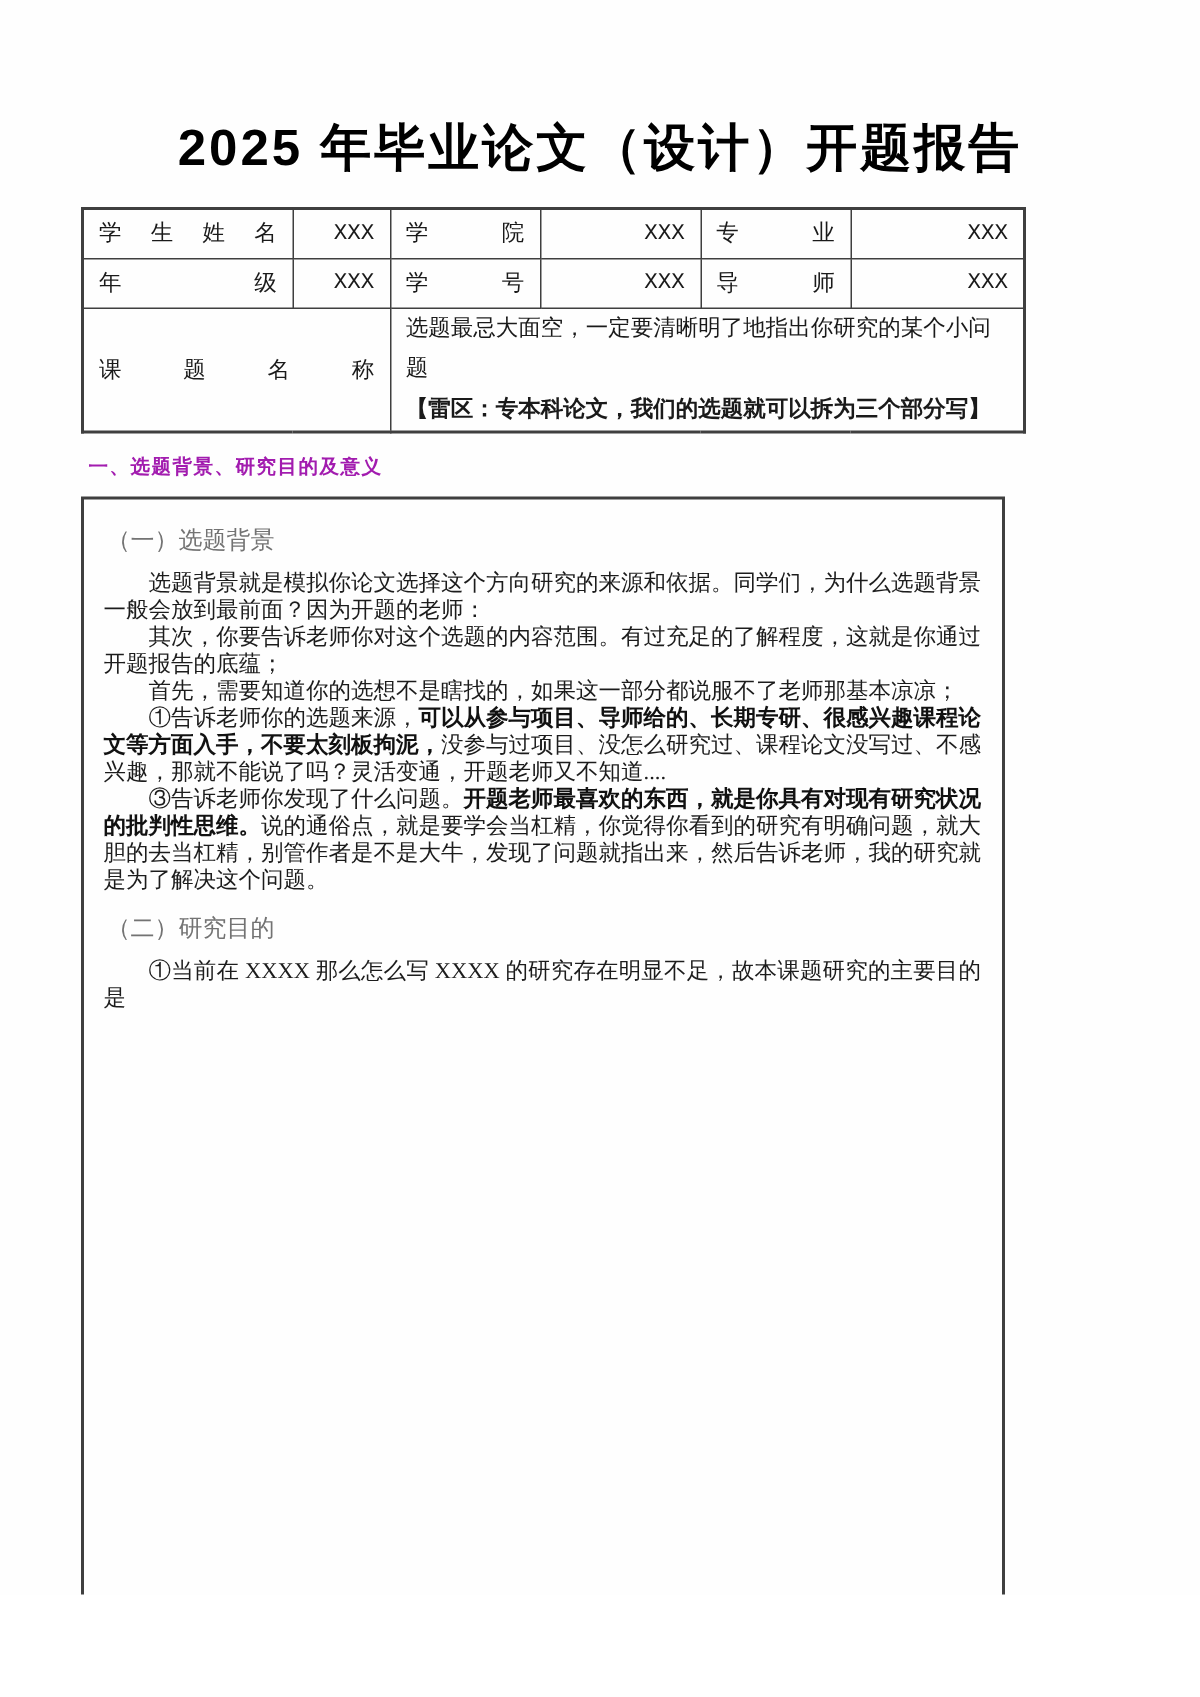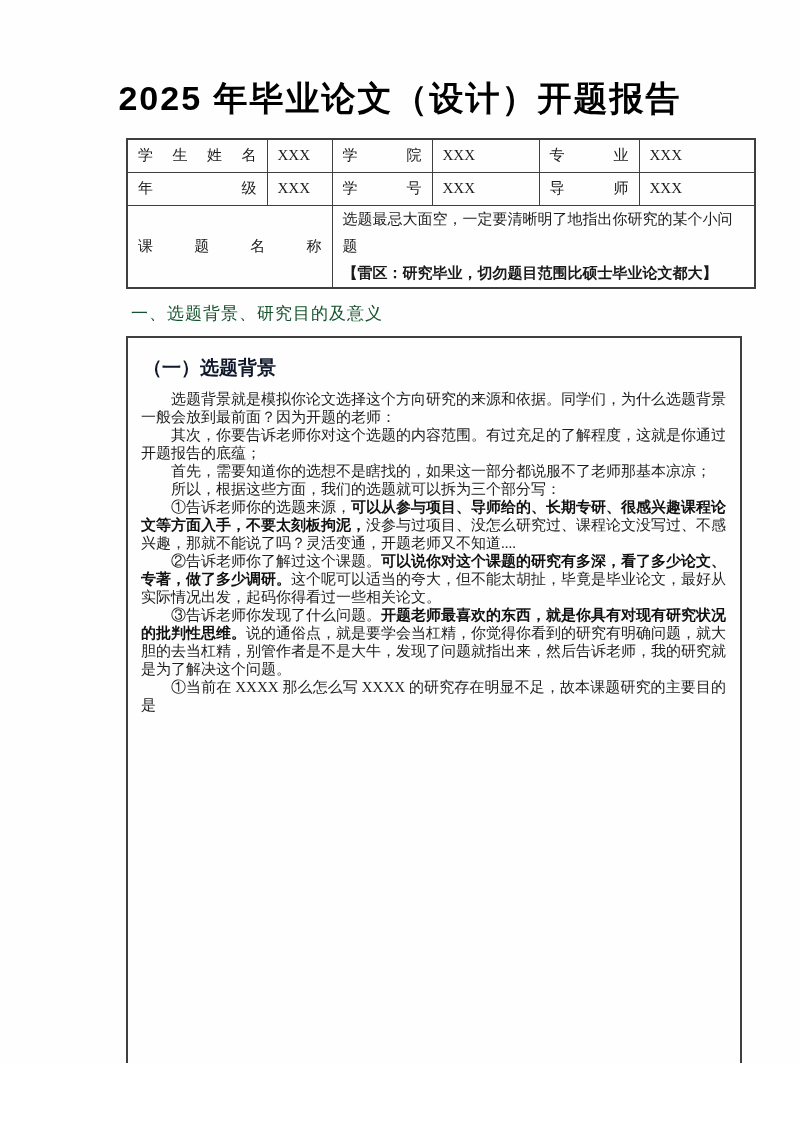--- a/index.html
+++ b/index.html
@@ -16,66 +16,66 @@
   .doc-title {
     margin:0;
     padding-top:76px;
     text-align:center;
     font-family:"Liberation Sans", sans-serif;
     font-weight:bold;
     font-size:34px;
     letter-spacing:2px;
     color:#000;
   }
-  .content { width:628px; margin:16px 0 0 114px;padding-left:12px; }
+  .content { width:628px; margin:16px 0 0 42px;padding-left:12px; }
 
   table.info {
     border-collapse:collapse;
     width:628px;
     table-layout:fixed;
     font-size:15px;
     border:2px solid #3f3f3f;
   }
   table.info td {
     border:1px solid #3f3f3f;
     height:33px;
     padding:0 10px;
     overflow:hidden;
   }
   td.lbl { text-align:justify; text-align-last:justify; }
-  td.val { text-align:left; padding:0 4px; }
+  td.val { text-align:right; padding:0 4px;font-family:Liberation Mono, monospace; }
   tr.topic-row td { height:62px; }
   td.topic-cell {
     text-align:left;
     line-height:27px;
     padding:3px 8px;
     vertical-align:middle;
   }
   .topic-line2 { font-weight:bold; }
 
   .sec-h {
     font-family:"Liberation Sans", sans-serif;
-    font-weight:normal;
-    font-size:17px;
+    font-weight:bold;
+    font-size:13px;
     letter-spacing:1px;
     margin:13px 0 11px 5px;
-    color:#14532d;
+    color:#a21caf;
   }
   .box {
     border:2px solid #3f3f3f;
     height:737px;
     padding:10px 14px 0 13px;
     overflow:hidden;
   }
   .sub-h {
     font-family:"Liberation Sans", sans-serif;
-    font-weight:bold;
-    font-size:19px;
+    font-weight:normal;
+    font-size:16px;
     margin:7px 0 9px 2px;
-    color:#0f172a;
+    color:#737373;
   }
   .sub-h.second { margin-top:13px; }
   .box p {
     margin:0;
     font-size:15px;
     line-height:18px;
     text-indent:2em;
     text-align:justify;
     color:#1c1c1c;
   }
@@ -113,35 +113,34 @@
         <td class="val">XXX</td>
         <td class="lbl">学号</td>
         <td class="val">XXX</td>
         <td class="lbl">导师</td>
         <td class="val">XXX</td>
       </tr>
       <tr class="topic-row">
         <td class="lbl" colspan="2">课题名称</td>
         <td class="topic-cell" colspan="4">
           <div class="topic-line1">选题最忌大面空，一定要清晰明了地指出你研究的某个小问题</div>
-          <div class="topic-line2">【雷区：研究毕业，切勿题目范围比硕士毕业论文都大】</div>
+          <div class="topic-line2">【雷区：专本科论文，我们的选题就可以拆为三个部分写】</div>
         </td>
       </tr>
     </tbody>
       </table>
 
     <div class="sec-h">一、选题背景、研究目的及意义</div>
 
     <div class="box">
       <div class="sub-h">（一）选题背景</div>
       <p><span>选题背景就是模拟你论文选择这个方向研究的来源和依据。同学们，为什么选题背景一般会放到最前面？因为开题的老师：</span></p>
       <p><span>其次，你要告诉老师你对这个选题的内容范围。有过充足的了解程度，这就是你通过开题报告的底蕴；</span></p>
       <p><span>首先，需要知道你的选想不是瞎找的，如果这一部分都说服不了老师那基本凉凉；</span></p>
-      <p><span>所以，根据这些方面，我们的选题就可以拆为三个部分写：</span></p>
       <p><span>①告诉老师你的选题来源，</span><b>可以从参与项目、导师给的、长期专研、很感兴趣课程论文等方面入手，不要太刻板拘泥，</b><span>没参与过项目、没怎么研究过、课程论文没写过、不感兴趣，那就不能说了吗？灵活变通，开题老师又不知道....</span></p>
-      <p><span>②告诉老师你了解过这个课题。</span><b>可以说你对这个课题的研究有多深，看了多少论文、专著，做了多少调研。</b><span>这个呢可以适当的夸大，但不能太胡扯，毕竟是毕业论文，最好从实际情况出发，起码你得看过一些相关论文。</span></p>
       <p><span>③告诉老师你发现了什么问题。</span><b>开题老师最喜欢的东西，就是你具有对现有研究状况的批判性思维。</b><span>说的通俗点，就是要学会当杠精，你觉得你看到的研究有明确问题，就大胆的去当杠精，别管作者是不是大牛，发现了问题就指出来，然后告诉老师，我的研究就是为了解决这个问题。</span></p>
 
+      <div class="sub-h second">（二）研究目的</div>
       <p><span>①当前在 XXXX 那么怎么写 XXXX 的研究存在明显不足，故本课题研究的主要目的是</span></p>
     </div>
 
   </div>
 </div>
 
 </body></html>

